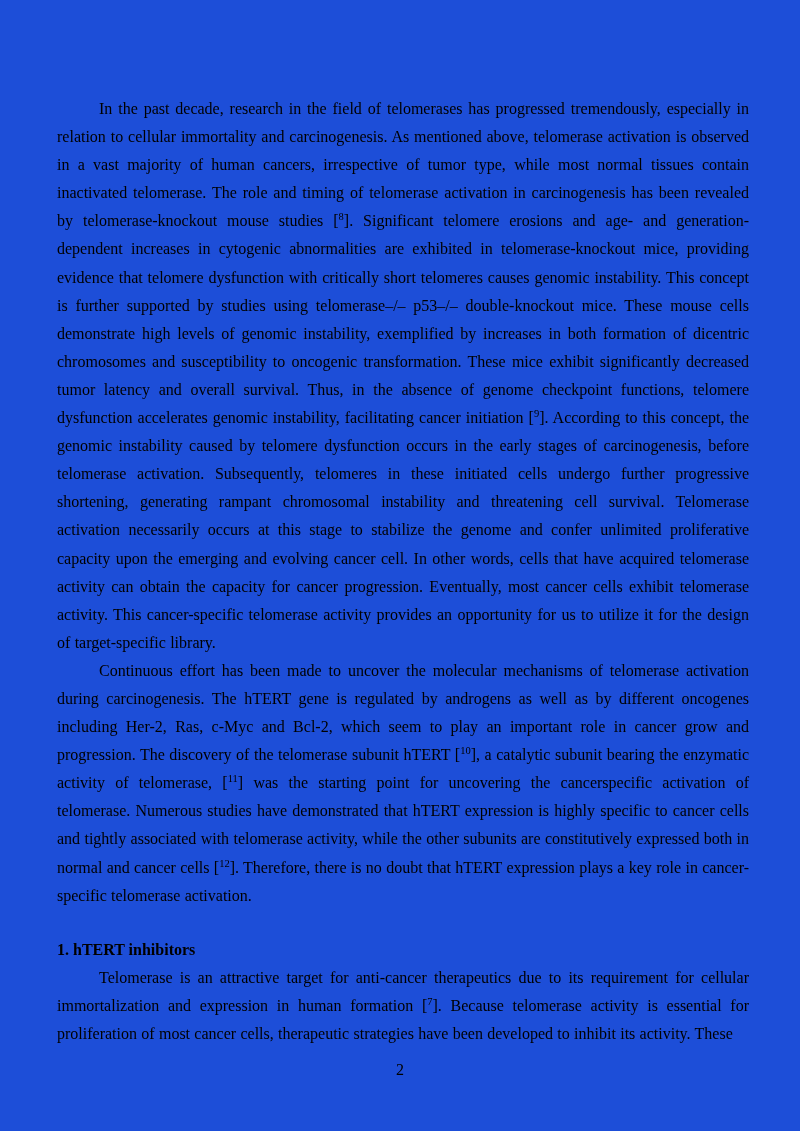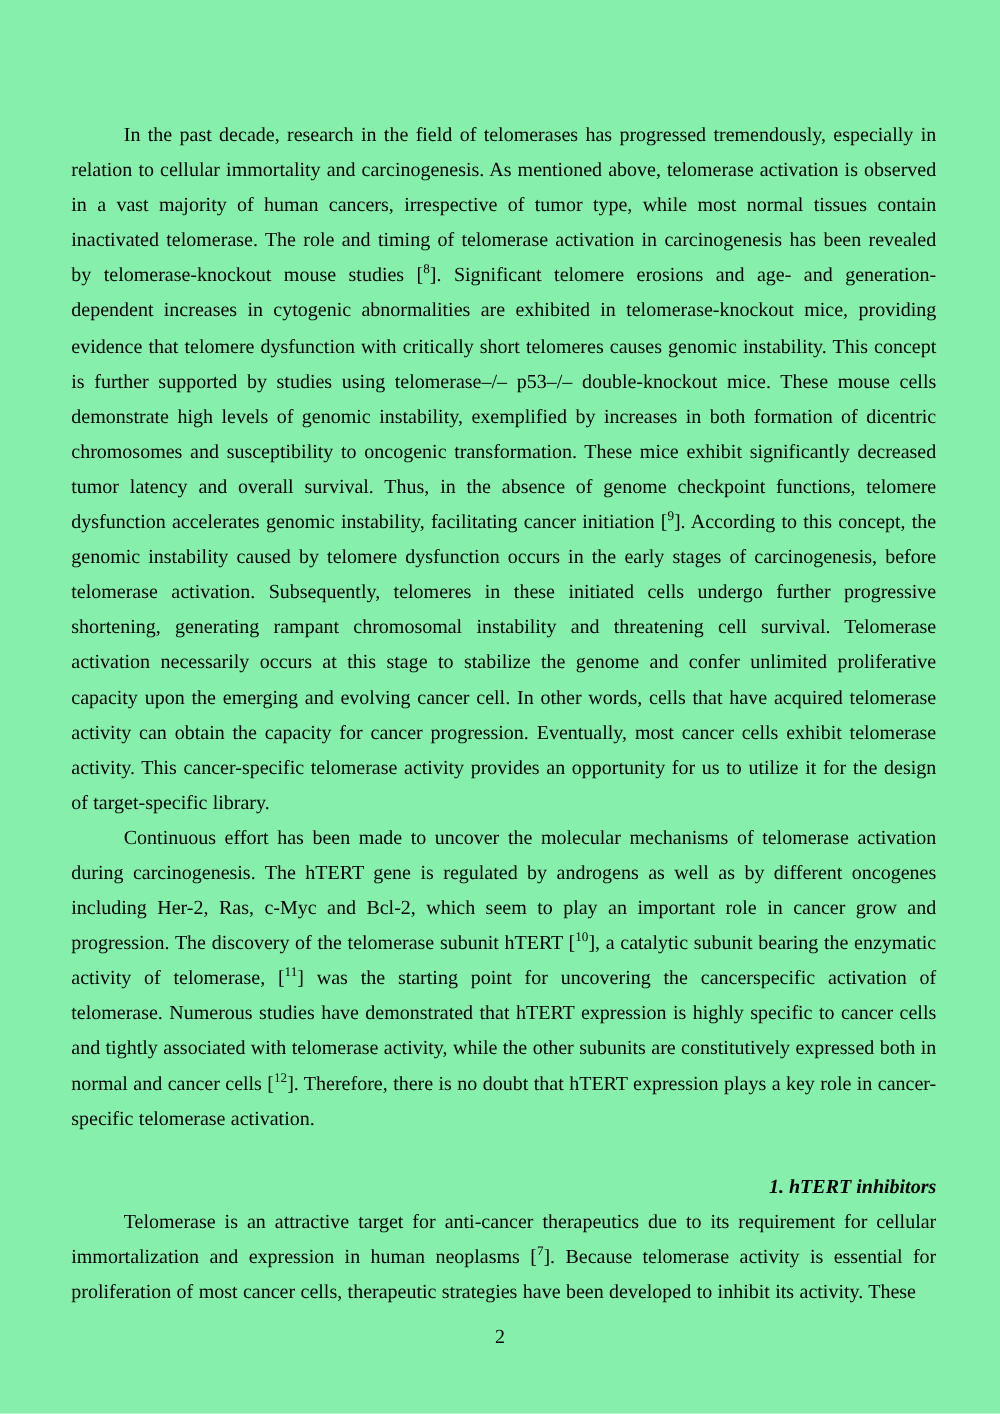--- a/index.html
+++ b/index.html
@@ -4,21 +4,21 @@
 <style>
   html, body {
     margin: 0;
     padding: 0;
     background: #ffffff;
   }
   .page {
     position: relative;
     width: 800px;
     height: 1131px;
-    background: #86efac;
+    background: #1d4ed8;
     color: #000000;
     font-family: "Liberation Serif", serif;
     overflow: hidden;
   }
   .content {
     position: absolute;
     left: 57px;
     top: 95px;
     width: 692px;
   }
@@ -34,22 +34,21 @@
     font-size: 10.5px;
     line-height: 0;
     vertical-align: super;
   }
   .heading {
     margin: 26px 0 0 0;
     font-size: 16px;
     line-height: 28.1px;
     font-weight: bold;
     text-indent: 0;
-    text-align: right;
-    font-style: italic;
+    text-align: left;
   }
   .page-number {
     position: absolute;
     left: 0;
     right: 0;
     top: 1056px;
     text-align: center;
     font-size: 16px;
     line-height: 28.1px;
   }
@@ -59,18 +58,18 @@
 
 <div class="page">
   <div class="content">
 
     <p class="para"><span>In the past decade, research in the field of telomerases has progressed tremendously, especially in relation to cellular immortality and carcinogenesis. As mentioned above, telomerase activation is observed in a vast majority of human cancers, irrespective of tumor type, while most normal tissues contain inactivated telomerase. The role and timing of telomerase activation in carcinogenesis has been revealed by telomerase-knockout mouse studies [</span><sup class="ref">8</sup><span>]. Significant telomere erosions and age- and generation-dependent increases in cytogenic abnormalities are exhibited in telomerase-knockout mice, providing evidence that telomere dysfunction with critically short telomeres causes genomic instability. This concept is further supported by studies using telomerase–/– p53–/– double-knockout mice. These mouse cells demonstrate high levels of genomic instability, exemplified by increases in both formation of dicentric chromosomes and susceptibility to oncogenic transformation. These mice exhibit significantly decreased tumor latency and overall survival. Thus, in the absence of genome checkpoint functions, telomere dysfunction accelerates genomic instability, facilitating cancer initiation [</span><sup class="ref">9</sup><span>]. According to this concept, the genomic instability caused by telomere dysfunction occurs in the early stages of carcinogenesis, before telomerase activation. Subsequently, telomeres in these initiated cells undergo further progressive shortening, generating rampant chromosomal instability and threatening cell survival. Telomerase activation necessarily occurs at this stage to stabilize the genome and confer unlimited proliferative capacity upon the emerging and evolving cancer cell. In other words, cells that have acquired telomerase activity can obtain the capacity for cancer progression. Eventually, most cancer cells exhibit telomerase activity. This cancer-specific telomerase activity provides an opportunity for us to utilize it for the design of target-specific library.</span></p>
 
     <p class="para"><span>Continuous effort has been made to uncover the molecular mechanisms of telomerase activation during carcinogenesis. The hTERT gene is regulated by androgens as well as by different oncogenes including Her-2, Ras, c-Myc and Bcl-2, which seem to play an important role in cancer grow and progression. The discovery of the telomerase subunit hTERT [</span><sup class="ref">10</sup><span>], a catalytic subunit bearing the enzymatic activity of telomerase, [</span><sup class="ref">11</sup><span>] was the starting point for uncovering the cancerspecific activation of telomerase. Numerous studies have demonstrated that hTERT expression is highly specific to cancer cells and tightly associated with telomerase activity, while the other subunits are constitutively expressed both in normal and cancer cells [</span><sup class="ref">12</sup><span>]. Therefore, there is no doubt that hTERT expression plays a key role in cancer-specific telomerase activation.</span></p>
 
     <h2 class="heading">1. hTERT inhibitors</h2>
 
-    <p class="para"><span>Telomerase is an attractive target for anti-cancer therapeutics due to its requirement for cellular immortalization and expression in human neoplasms [</span><sup class="ref">7</sup><span>]. Because telomerase activity is essential for proliferation of most cancer cells, therapeutic strategies have been developed to inhibit its activity. These</span></p>
+    <p class="para"><span>Telomerase is an attractive target for anti-cancer therapeutics due to its requirement for cellular immortalization and expression in human formation [</span><sup class="ref">7</sup><span>]. Because telomerase activity is essential for proliferation of most cancer cells, therapeutic strategies have been developed to inhibit its activity. These</span></p>
 
   </div>
 
   <div class="page-number">2</div>
 </div>
 
 </body></html>

